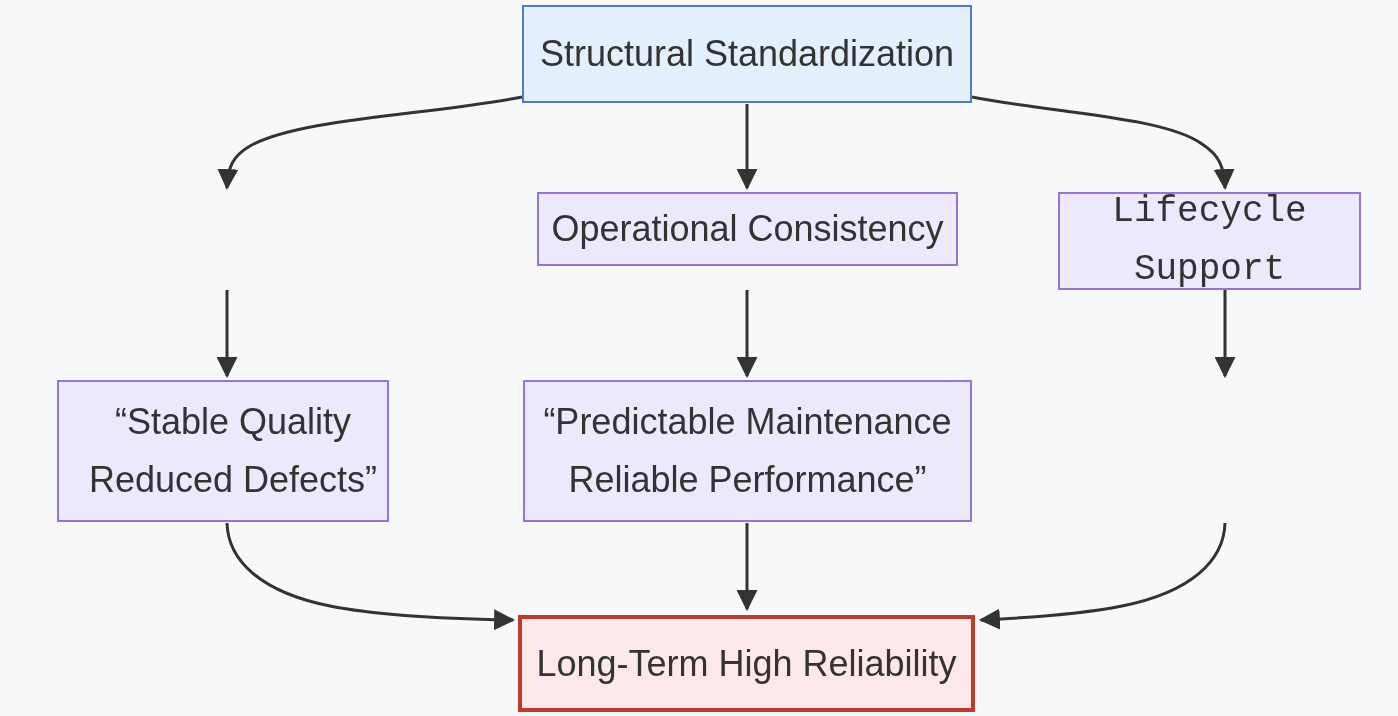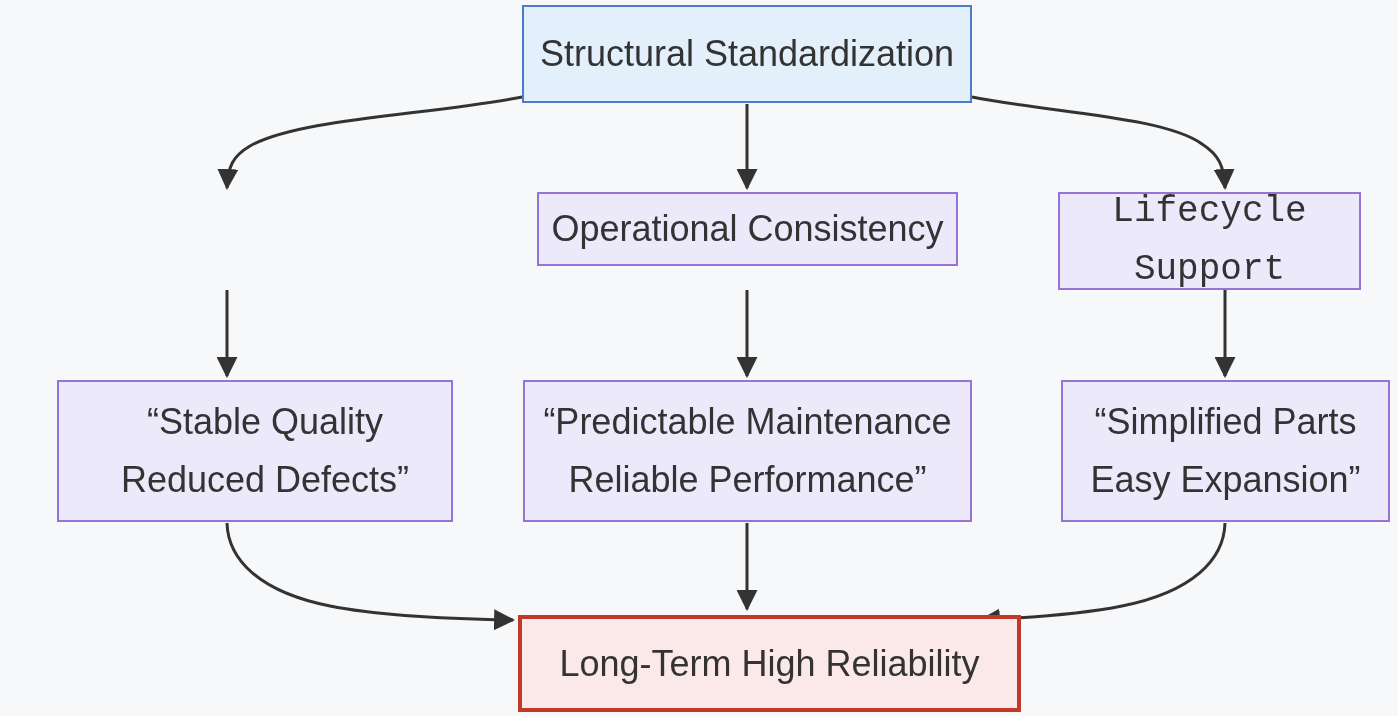--- a/index.html
+++ b/index.html
@@ -81,38 +81,32 @@
 
 
   <div class="node branch" style="left:537px; top:192px; width:421px; height:74px;">
     <span class="label">Operational Consistency</span>
   </div>
 
   <div class="node branch" style="left:1058px; top:192px; width:303px; height:98px;font-family:Liberation Mono, monospace;">
     <span class="label">Lifecycle Support</span>
   </div>
 
-  <div class="node quote" style="left:57px; top:380px; width:396px; height:142px;padding-left:20px;">
+  <div class="node quote" style="left:57px; top:380px; width:332px; height:142px;padding-left:20px;">
     <span class="label">
       <span style="display:block">“Stable Quality</span>
       <span style="display:block">Reduced Defects”</span>
     </span>
   </div>
 
   <div class="node quote" style="left:523px; top:380px; width:449px; height:142px;">
     <span class="label">
       <span style="display:block">“Predictable Maintenance</span>
       <span style="display:block">Reliable Performance”</span>
     </span>
   </div>
 
-  <div class="node quote" style="left:1061px; top:380px; width:329px; height:142px;">
-    <span class="label">
-      <span style="display:block">“Simplified Parts</span>
-      <span style="display:block">Easy Expansion”</span>
-    </span>
-  </div>
 
-  <div class="node result" style="left:518px; top:615px; width:503px; height:97px;">
+  <div class="node result" style="left:518px; top:615px; width:457px; height:97px;">
     <span class="label">Long-Term High Reliability</span>
   </div>
 
 </div>
 
 </body></html>

